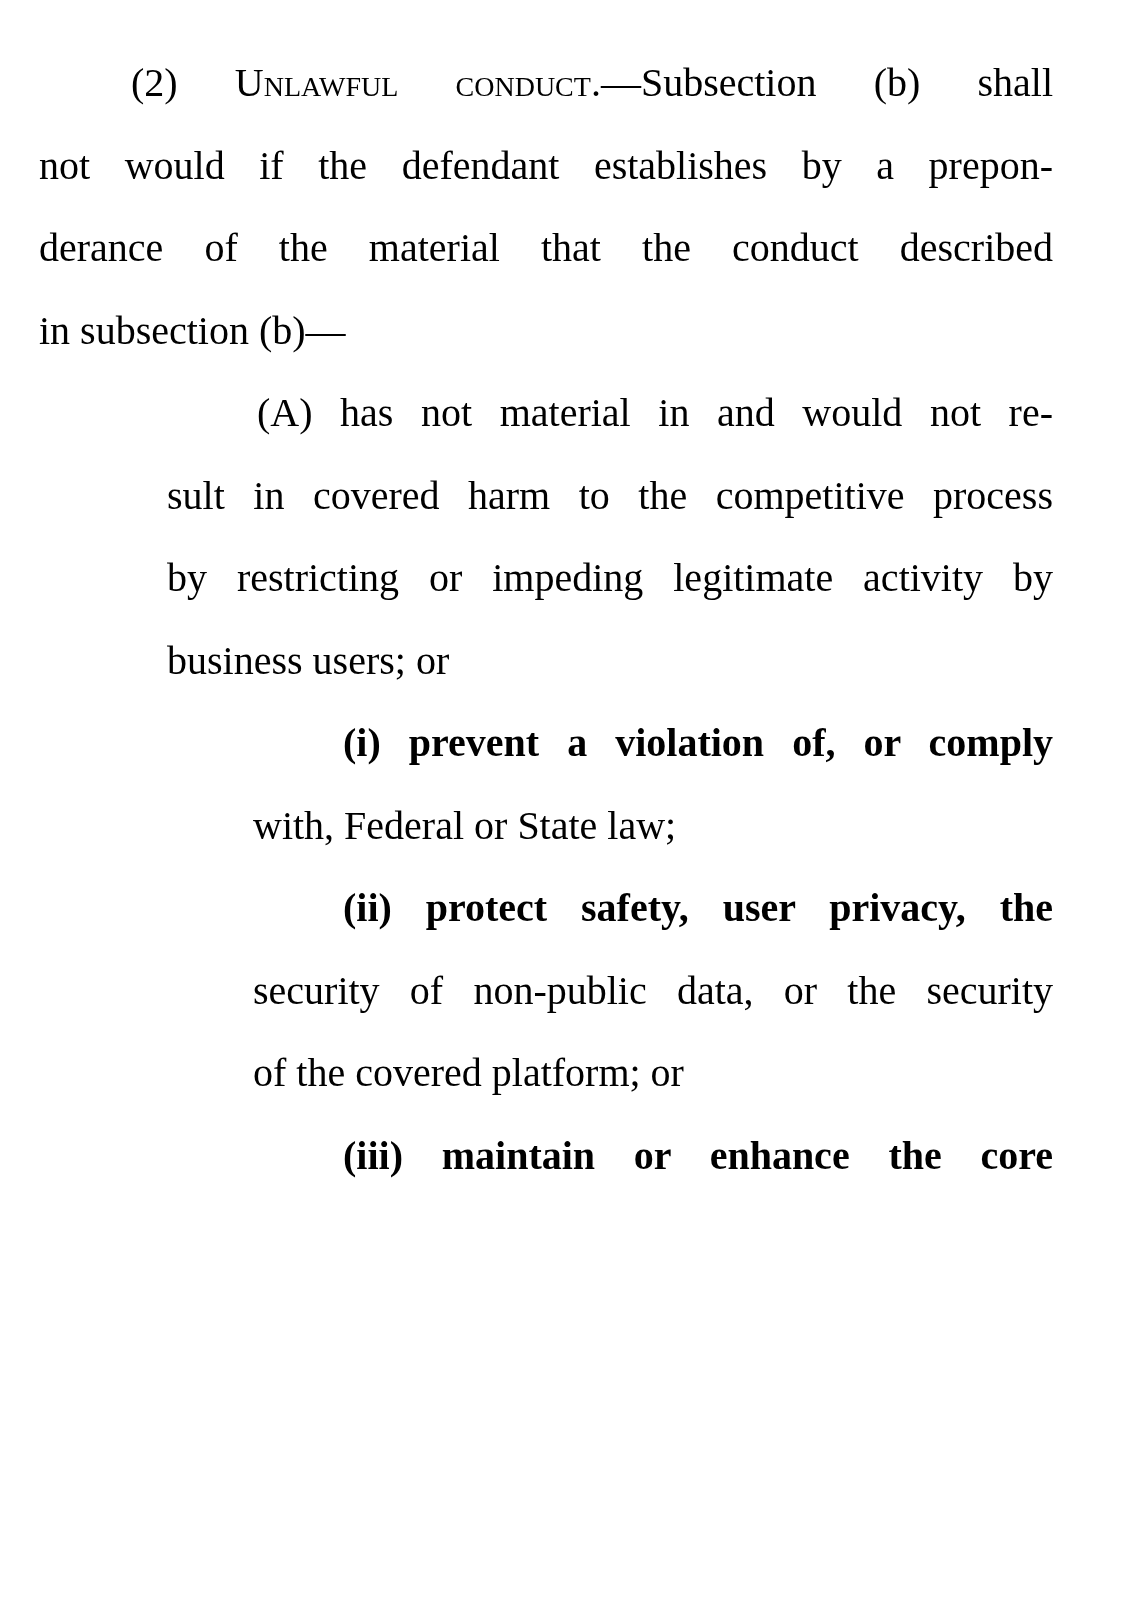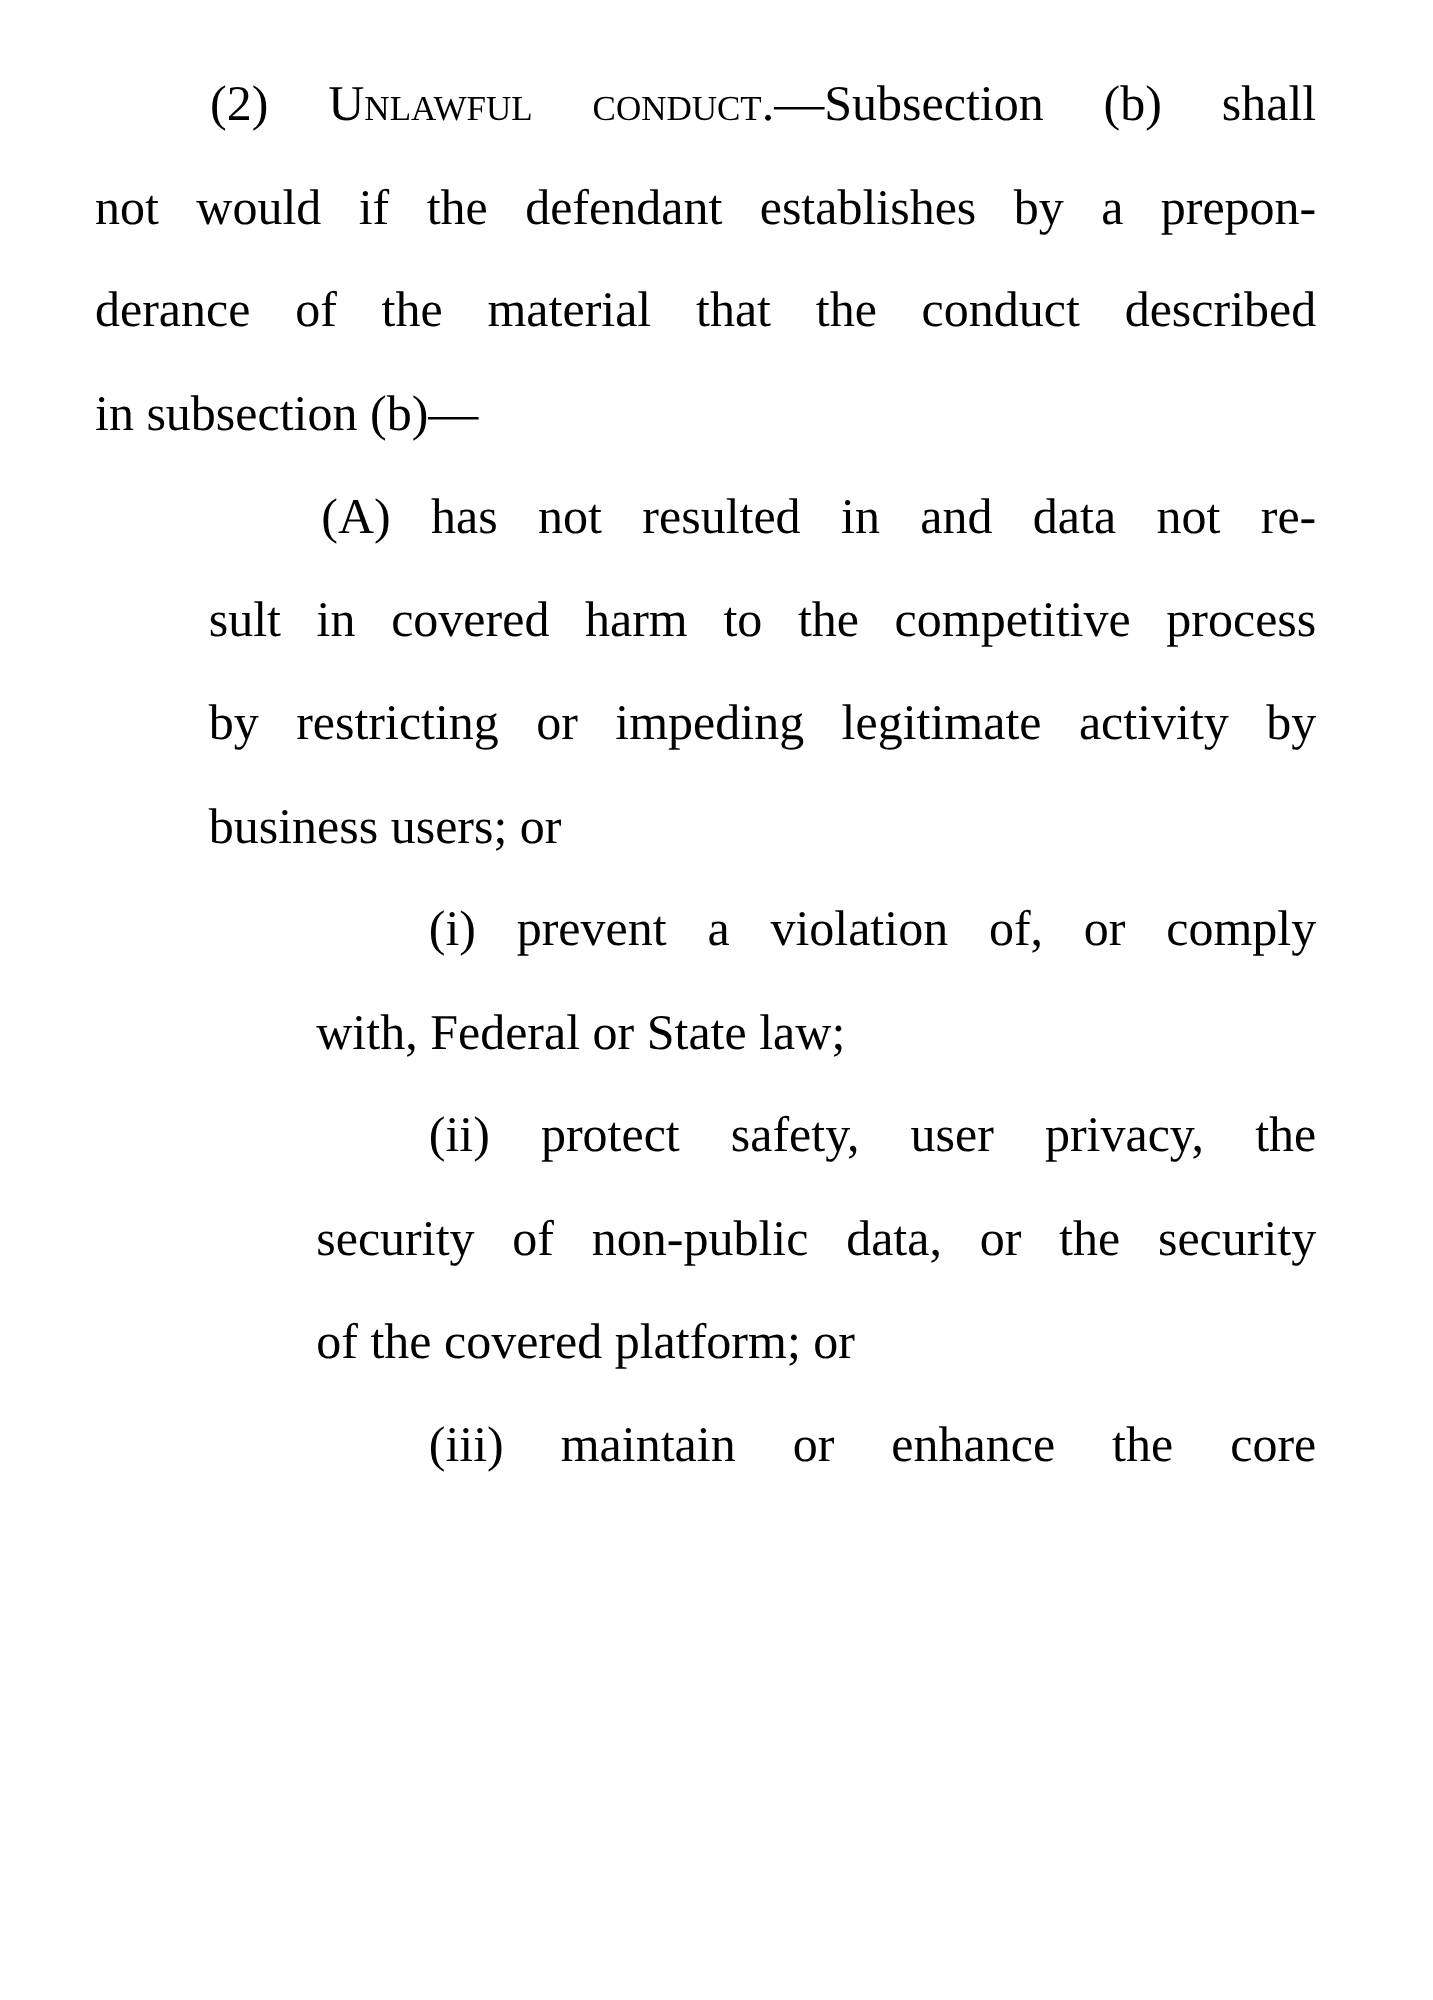--- a/index.html
+++ b/index.html
@@ -29,43 +29,43 @@
   .just {
     text-align: justify;
     text-align-last: justify;
   }
   
   .last {
     text-align: center;
     text-align-last: left;
   }
   
-  .l1 { margin-left: 76px;  margin-right: 93px; }
+  .l1 { margin-left: 39px;  margin-right: 93px; }
   .l2 { margin-left: 167px; margin-right: 93px; }
   .l3 { margin-left: 253px; margin-right: 93px; }
   
   .first-l1 { text-indent: 92px; }
   .first-l2 { text-indent: 90px; }
-  .first-l3 { text-indent: 90px; }
+  .first-l3 { text-indent: 90px; font-weight: bold; }
   .sc { font-variant: small-caps; }
 </style>
 </head>
 <body>
 
 <div class="page">
 
   <div>
     <div class="ln l1 just first-l1"><span>(2) </span><span class="sc">Unlawful conduct.</span><span>—Subsection (b) shall</span></div>
     <div class="ln l1 just">not would if the defendant establishes by a prepon-</div>
     <div class="ln l1 just">derance of the material that the conduct described</div>
     <div class="ln l1 last">in subsection (b)—</div>
   </div>
 
   <div>
-    <div class="ln l2 just first-l2">(A) has not resulted in and data not re-</div>
+    <div class="ln l2 just first-l2">(A) has not material in and would not re-</div>
     <div class="ln l2 just">sult in covered harm to the competitive process</div>
     <div class="ln l2 just">by restricting or impeding legitimate activity by</div>
     <div class="ln l2 last">business users; or</div>
   </div>
 
 
   <div>
     <div class="ln l3 just first-l3">(i) prevent a violation of, or comply</div>
     <div class="ln l3 last">with, Federal or State law;</div>
   </div>

